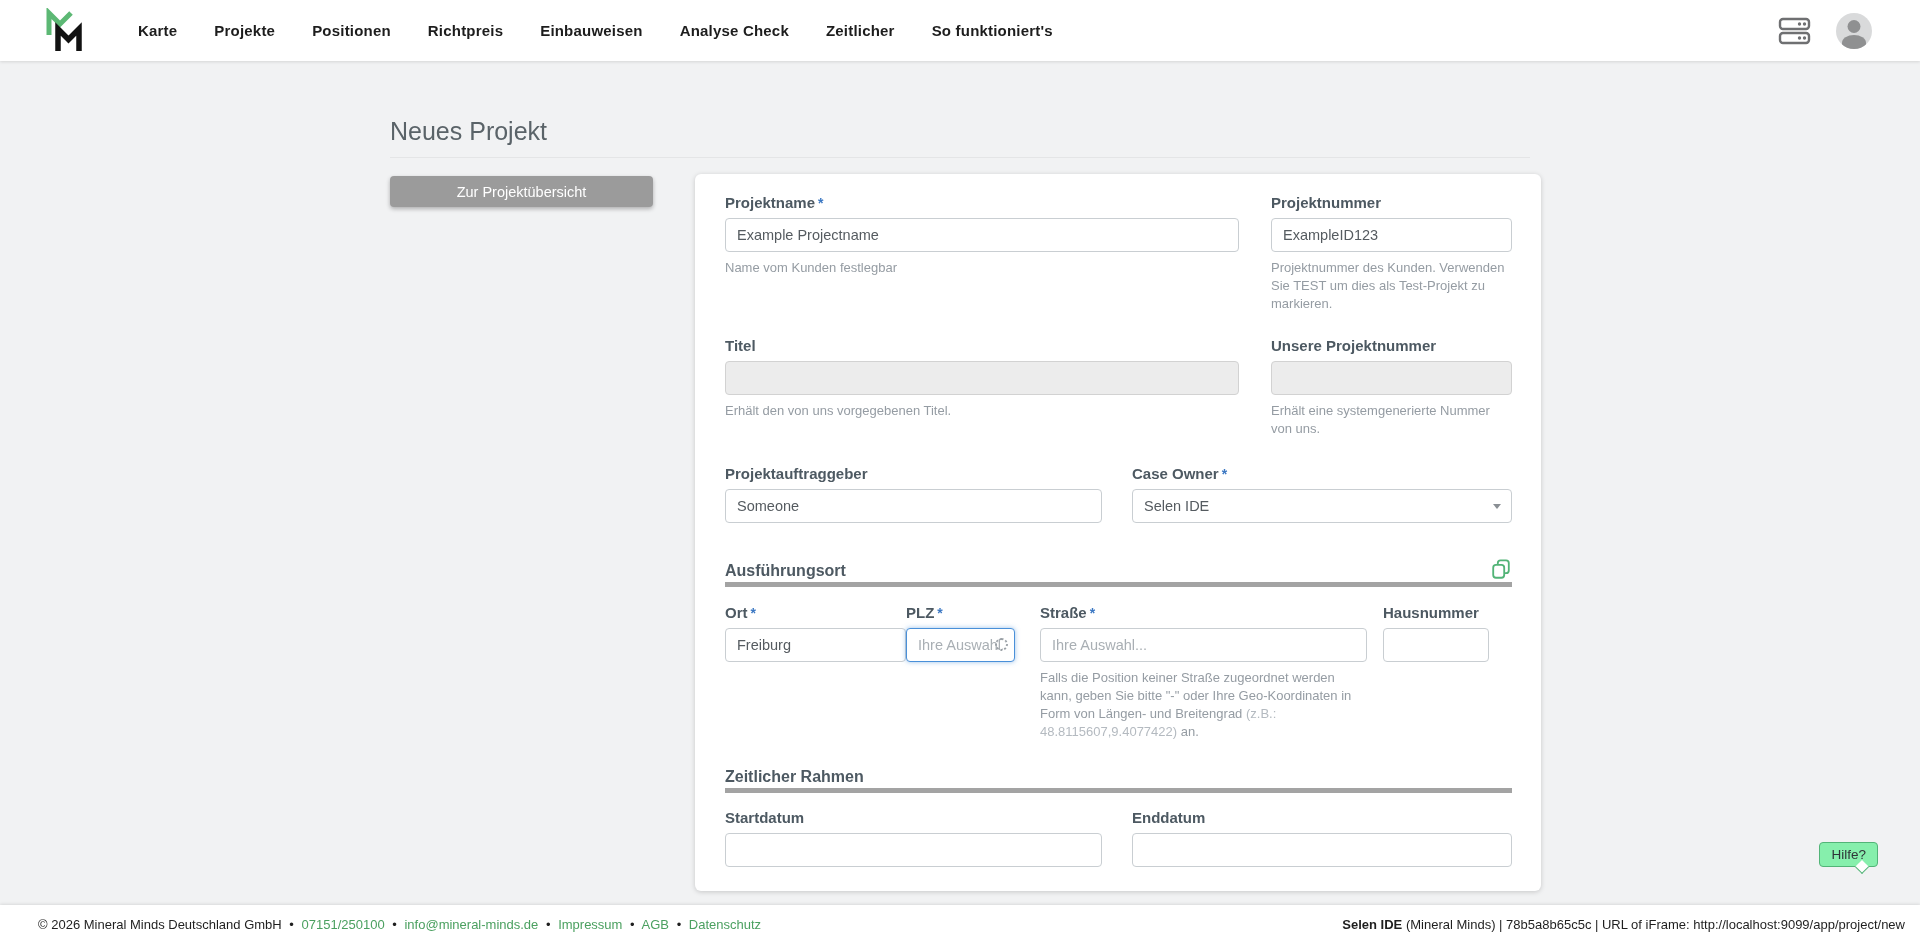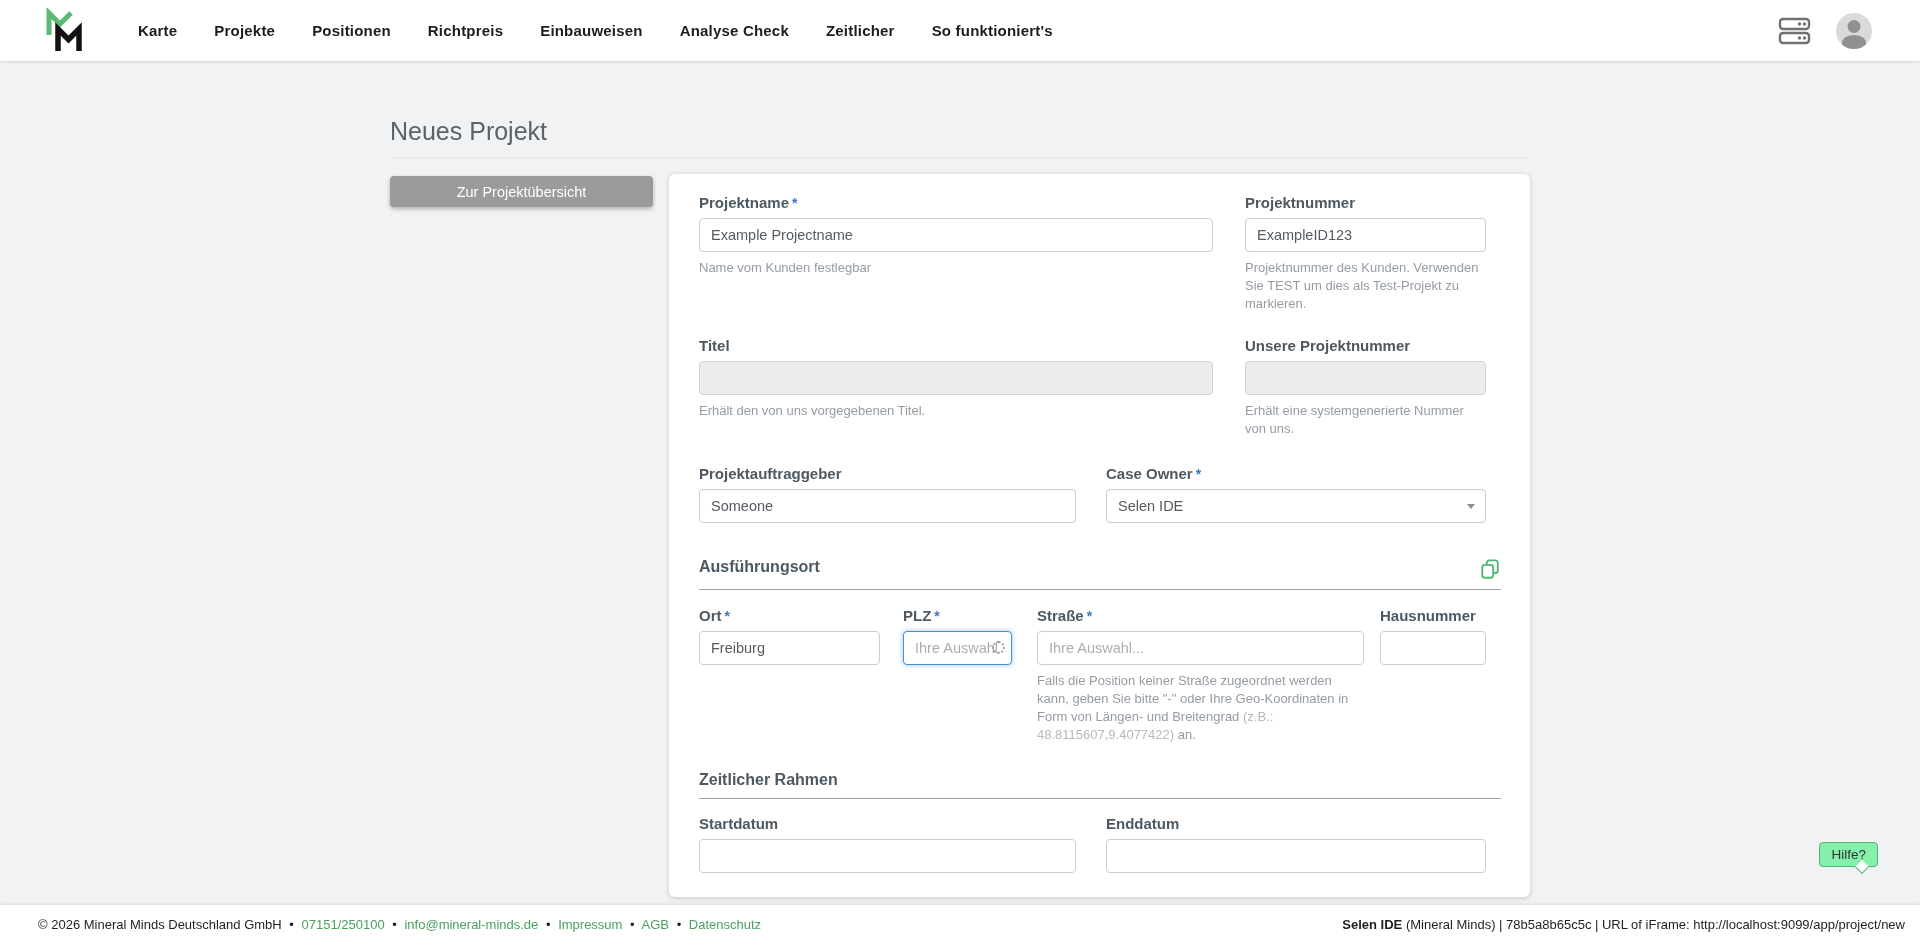--- a/index.html
+++ b/index.html
@@ -16,21 +16,21 @@
   .nav-item { font-size:15px; font-weight:700; color:#1d1d1d; cursor:pointer; white-space:nowrap; letter-spacing:.2px; }
   .header-spacer { flex:1; }
   .header-icons { display:flex; align-items:center; gap:24px; }
   .avatar { width:36px; height:36px; border-radius:50%; background:#d9dadb; position:relative; overflow:hidden; cursor:pointer; }
   .avatar .head { position:absolute; left:50%; top:7px; transform:translateX(-50%); width:13px; height:13px; border-radius:50%; background:#8f9091; }
   .avatar .body { position:absolute; left:50%; top:22px; transform:translateX(-50%); width:24px; height:16px; border-radius:50% 50% 0 0; background:#8f9091; }
 
   
   .content { width:1140px; margin:0 auto; padding-top:56px; }
   .page-title { font-size:25px; font-weight:400; color:#5a6368; padding-bottom:11px; border-bottom:1px solid #e4e5e6; }
-  .main-row { display:flex; align-items:flex-start; margin-top:18px; gap:16px; }
+  .main-row { display:flex; align-items:flex-start; margin-top:18px; gap:42px; }
 
   .back-btn {
     width:263px; height:31px; background:#9b9b9b; color:#ffffff; border:none; border-radius:4px;
     font-family:"Liberation Sans",sans-serif; font-size:14.5px; cursor:pointer;
     box-shadow:0 2px 4px rgba(0,0,0,0.28); flex:0 0 auto;
   }
 
   .card {
     flex:1; background:#ffffff; border-radius:6px; box-shadow:0 1px 5px rgba(0,0,0,0.18);
     padding:20px 29px 24px 30px; margin-top:-2px;
@@ -46,21 +46,21 @@
   .req { color:#3c78c3; font-weight:700; margin-left:3px; font-size:14px; }
   .finput {
     height:34px; border:1px solid #c9ced2; border-radius:4px; padding:0 11px;
     font-family:"Liberation Sans",sans-serif; font-size:14.5px; color:#555b60; background:#ffffff; outline:none; width:100%;
   }
   .finput::placeholder { color:#a9afb4; }
   .finput:disabled, .finput.disabled { background:#ececec; border-color:#d2d2d2; }
   .fhelp { font-size:13px; color:#959ca3; margin-top:7px; line-height:18px; }
   .fhelp .muted { color:#b4bac0; }
 
-  .sec-head { display:flex; align-items:flex-start; justify-content:space-between; border-bottom:1px solid #a3a3a3; padding-bottom:9px; }
+  .sec-head { display:flex; align-items:flex-end; justify-content:space-between; border-bottom:5px solid #a3a3a3; padding-bottom:2px; }
   .sec-title { font-size:16px; font-weight:700; color:#4d5962; }
   .icon-btn { background:none; border:none; cursor:pointer; padding:0; line-height:0; }
 
   .select {
     height:34px; border:1px solid #c9ced2; border-radius:4px; padding:0 26px 0 11px;
     font-size:14.5px; color:#555b60; display:flex; align-items:center; position:relative; cursor:pointer; background:#fff;
   }
   .select .caret { position:absolute; right:10px; top:14px; width:0; height:0; border-left:4.5px solid transparent; border-right:4.5px solid transparent; border-top:5px solid #8a8f94; }
 
   .plz-wrap { position:relative; }
@@ -87,21 +87,21 @@
     position:absolute; right:10px; bottom:-6px; width:10px; height:10px; background:#ffffff;
     border-right:1.5px solid #52b477; border-bottom:1.5px solid #52b477; transform:rotate(45deg);
   }
 
   
   .w-lg { width:514px; }
   .w-sm { width:241px; flex:0 0 241px; margin-left:32px; }
   .w-half-l { width:377px; }
   .w-half-r { width:380px; margin-left:30px; }
   .w-ort { width:181px; }
-  .w-plz { width:109px; margin-left:23px; }
+  .w-plz { width:109px; }
   .w-str { width:327px; margin-left:25px; }
   .w-hnr { width:106px; margin-left:16px; }
   .mb-lg { margin-bottom:27px; }
   .mt-sec { margin-top:35px; }
 </style>
 </head>
 <body>
 
 <div class="header">
   <svg class="logo" viewBox="0 0 42 46" fill="none">

